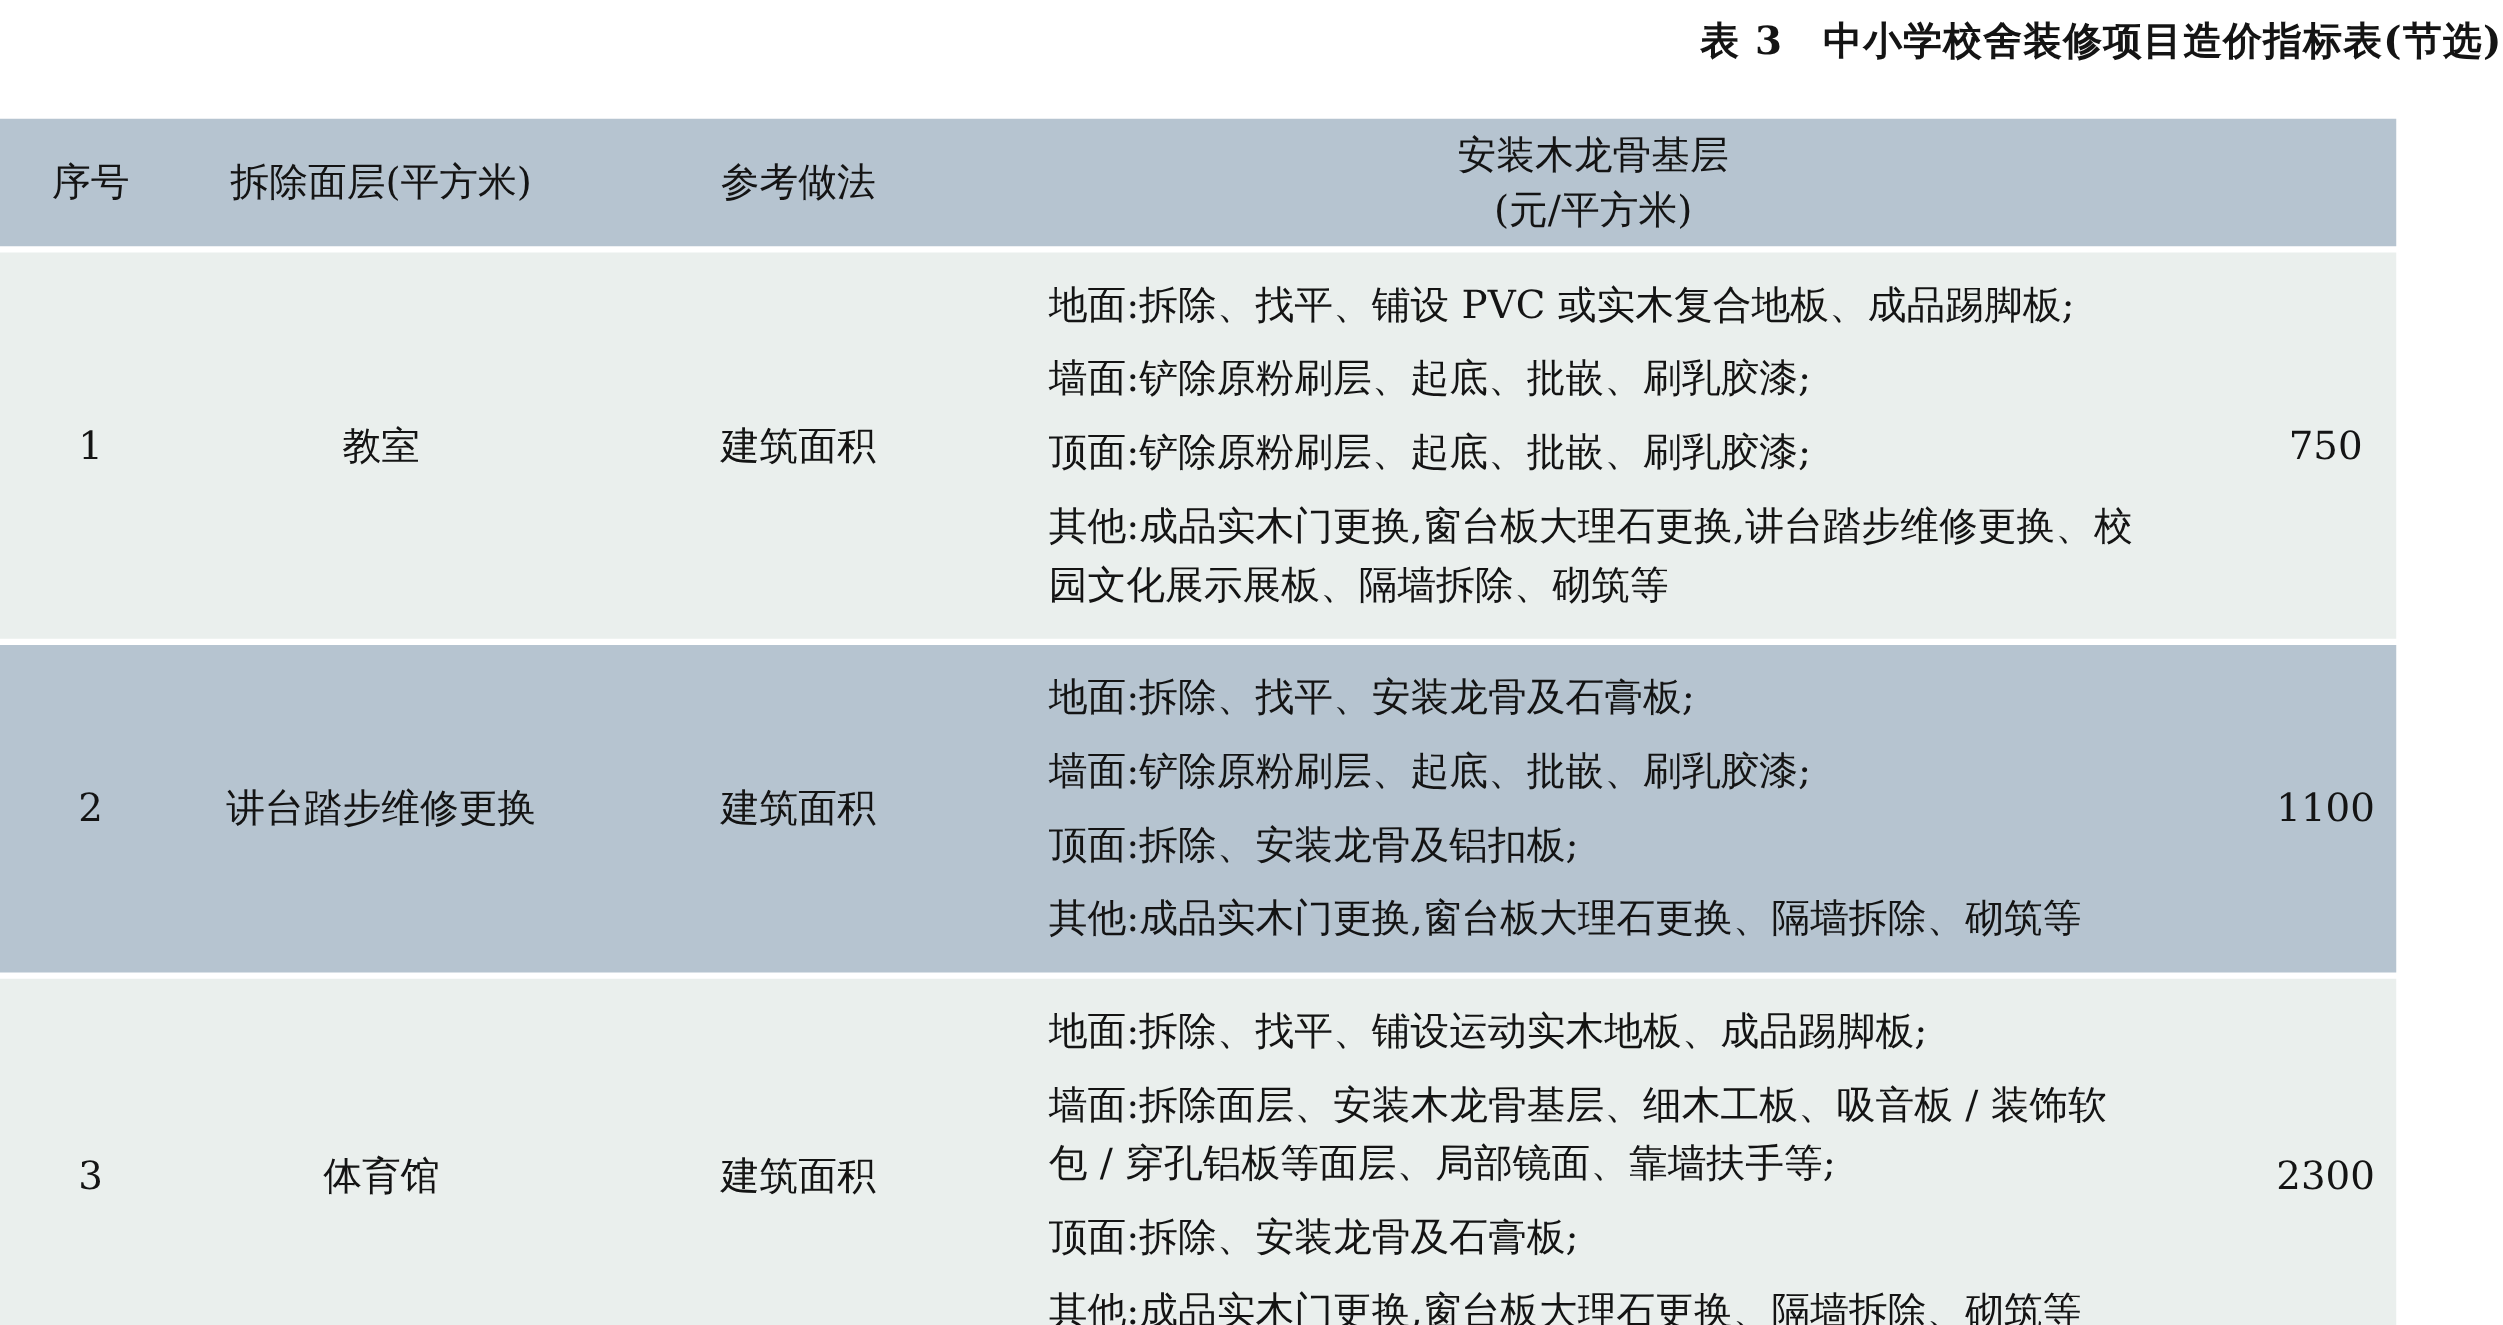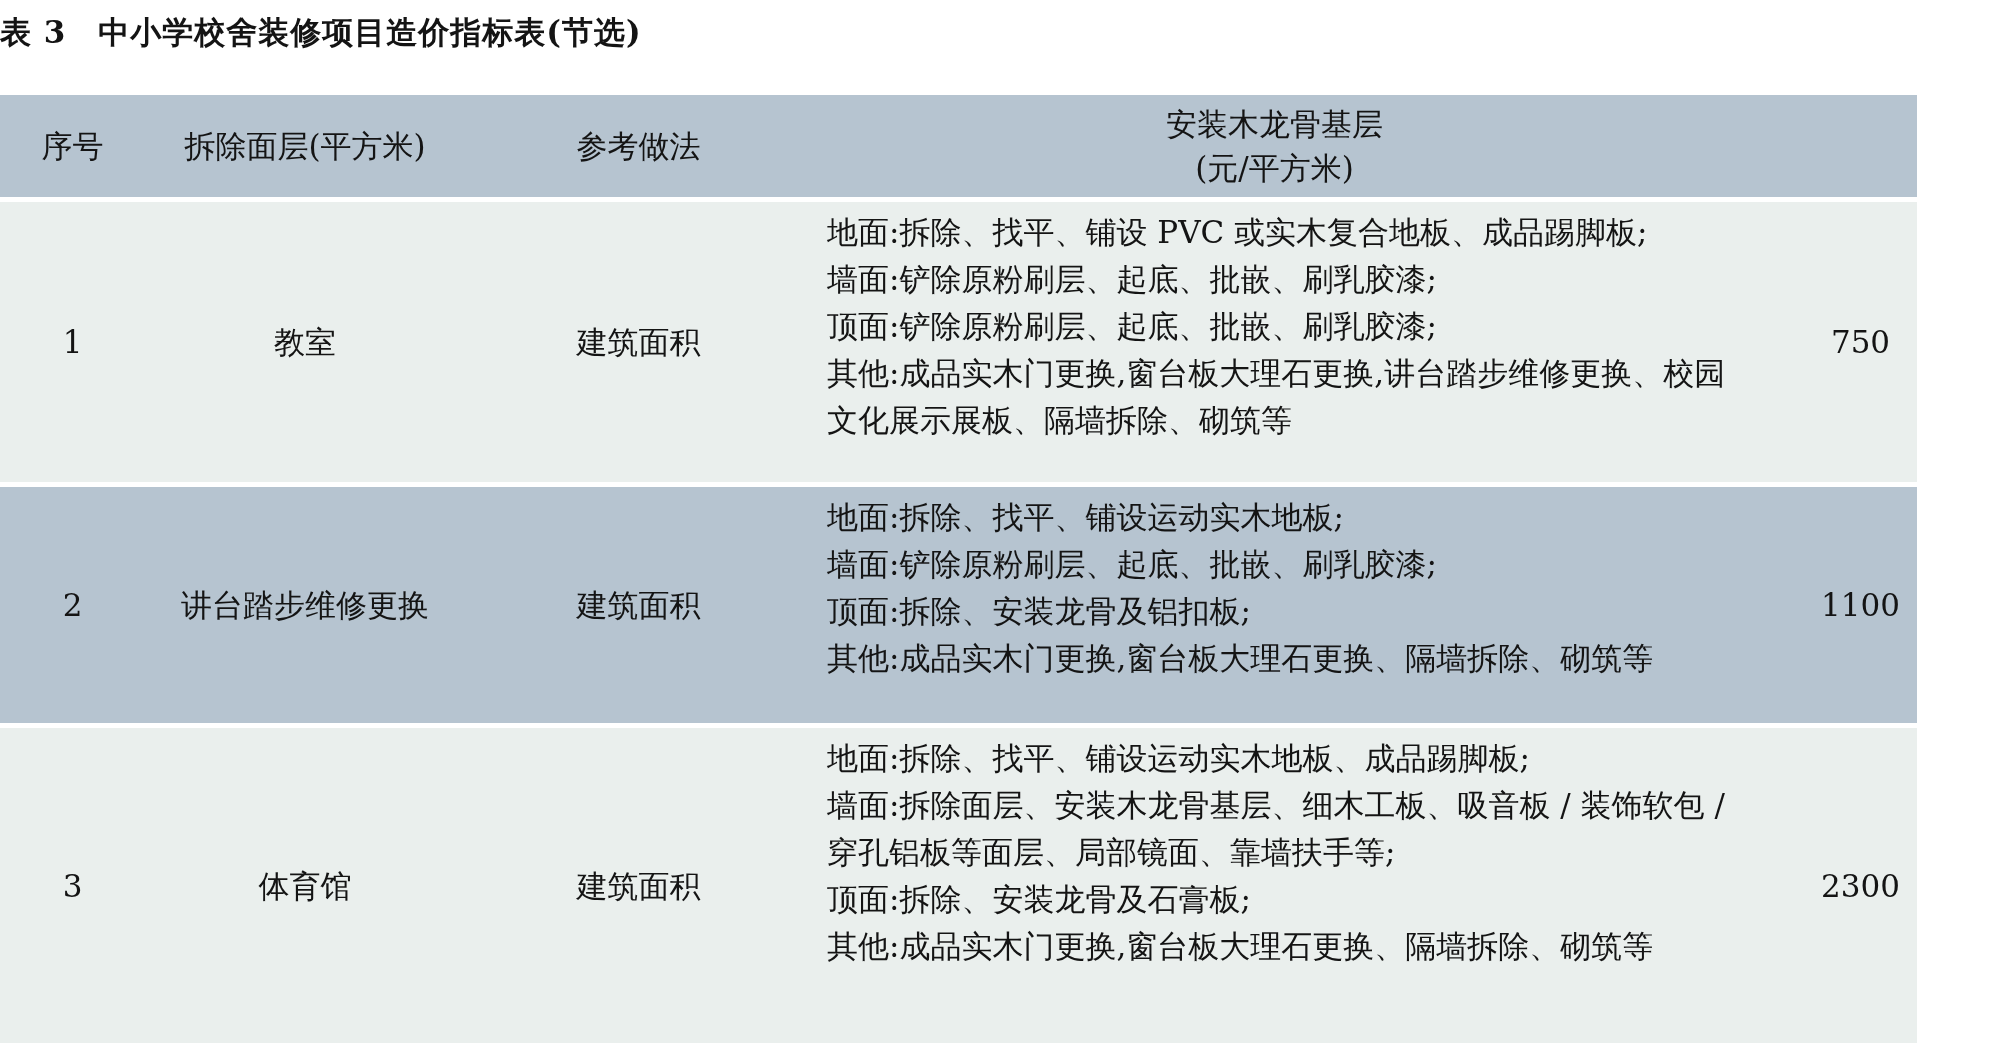--- a/index.html
+++ b/index.html
@@ -16,21 +16,21 @@
     position: relative;
     width: 2002px;
     height: 1060px;
     background: #ffffff;
   }
   .doc-title {
     position: absolute;
     top: 12px;
     left: 0;
     width: 100%;
-    text-align: left;
+    text-align: right;
     font-size: 31px;
     font-weight: bold;
     letter-spacing: 1px;
   }
   .cost-table {
     position: absolute;
     left: 0;
     top: 95px;
     width: 1917px;
   }
@@ -58,21 +58,21 @@
   .cell.head { font-size: 31px; }
   .cell.practice {
     display: block;
     text-align: left;
     padding: 7px 10px 7px 15px;
     line-height: 47px;
     font-size: 31px;
   }
   .head-stack { display: block; text-align: center; }
   .head-stack div { line-height: 44px; }
-  .practice-line { margin: 0; }
+  .practice-line { margin: 12px; }
 </style>
 </head>
 <body>
 
 <div class="page">
 
   <div class="doc-title">表 3　中小学校舍装修项目造价指标表(节选)</div>
 
   <div class="cost-table">
 
@@ -99,21 +99,21 @@
         <div class="practice-line">其他:成品实木门更换,窗台板大理石更换,讲台踏步维修更换、校园文化展示展板、隔墙拆除、砌筑等</div>
       </div>
       <div class="cell">750</div>
     </div>
 
     <div class="t-row row-shade r2">
       <div class="cell">2</div>
       <div class="cell">讲台踏步维修更换</div>
       <div class="cell">建筑面积</div>
       <div class="cell practice">
-        <div class="practice-line">地面:拆除、找平、铺设运动实木地板;</div>
+        <div class="practice-line">地面:拆除、找平、安装龙骨及石膏板;</div>
         <div class="practice-line">墙面:铲除原粉刷层、起底、批嵌、刷乳胶漆;</div>
         <div class="practice-line">顶面:拆除、安装龙骨及铝扣板;</div>
         <div class="practice-line">其他:成品实木门更换,窗台板大理石更换、隔墙拆除、砌筑等</div>
       </div>
       <div class="cell">1100</div>
     </div>
 
     <div class="t-row row-light r3">
       <div class="cell">3</div>
       <div class="cell">体育馆</div>

